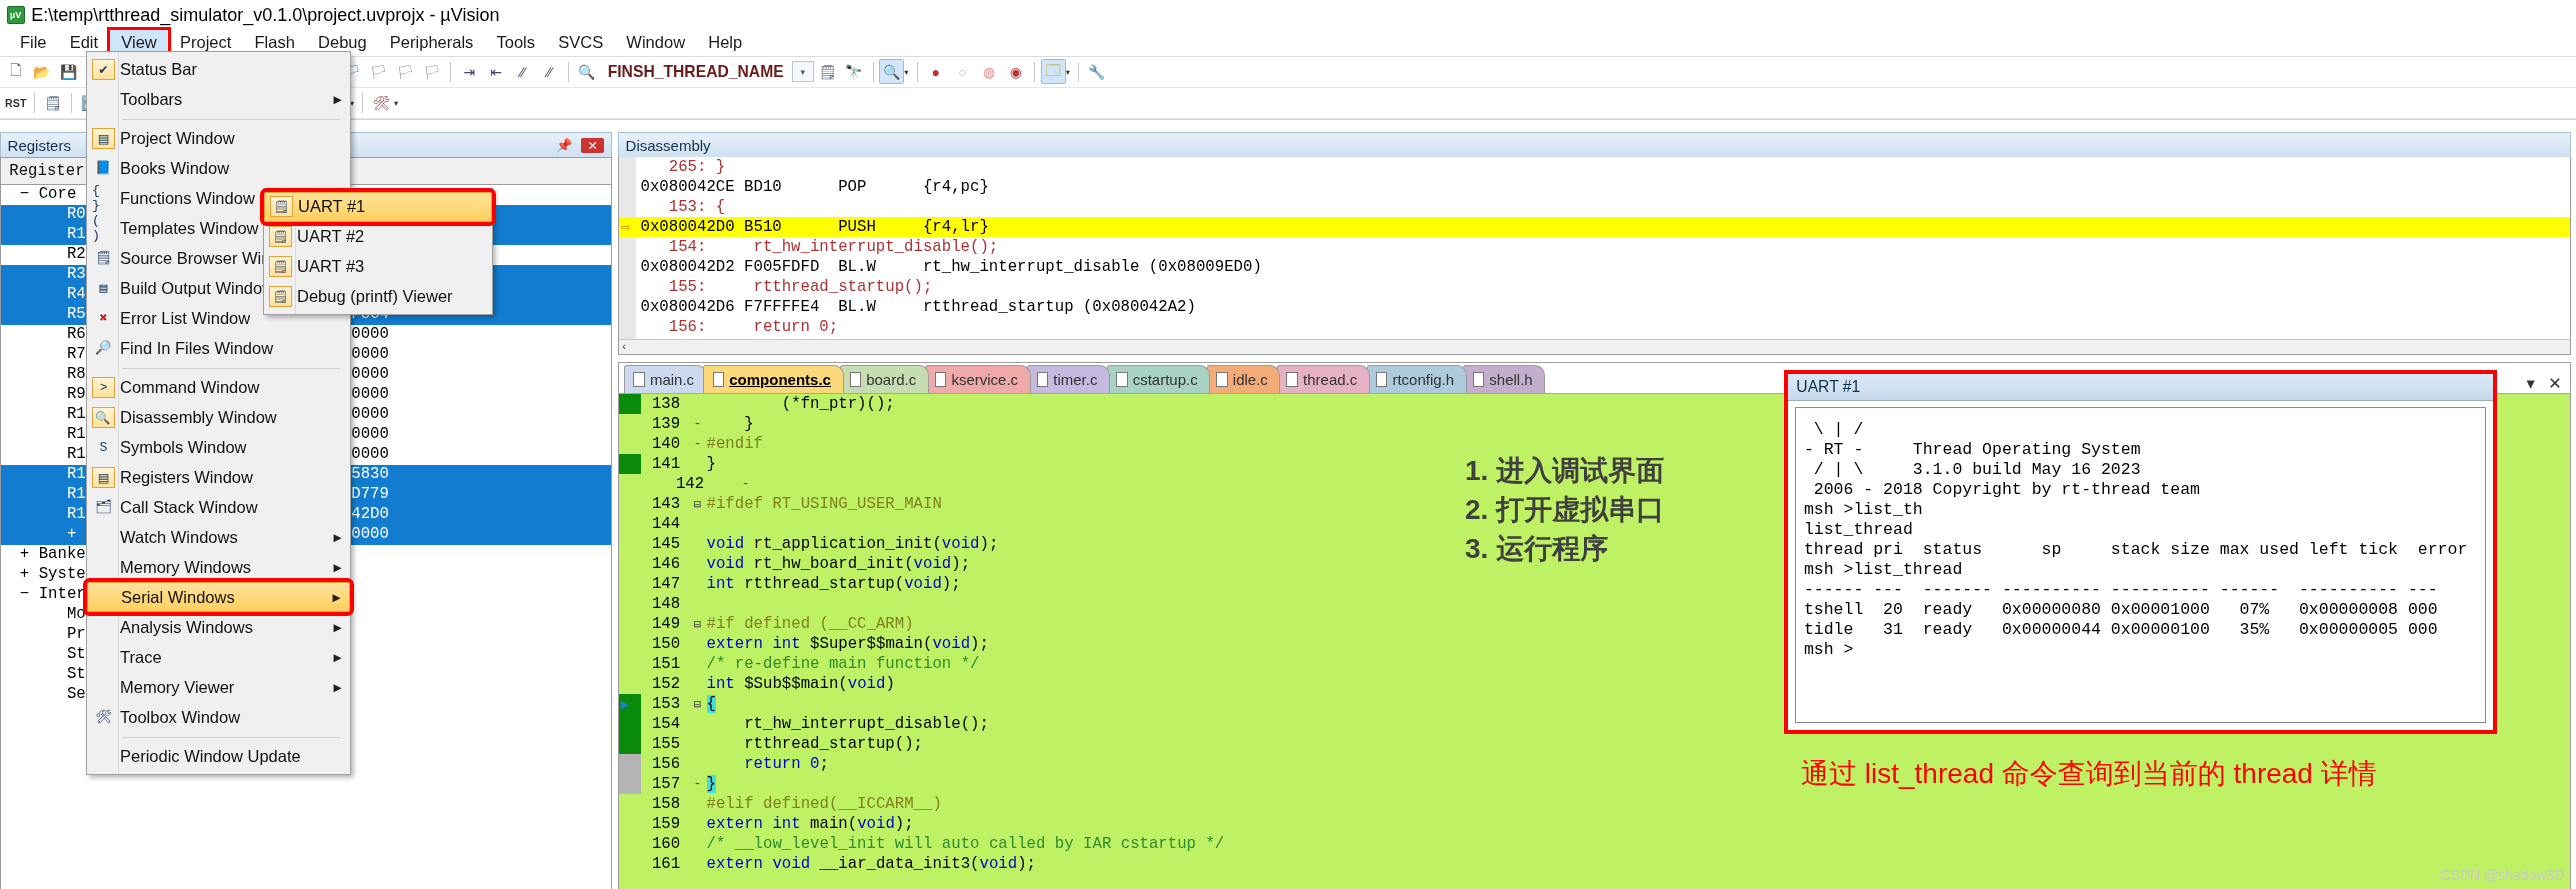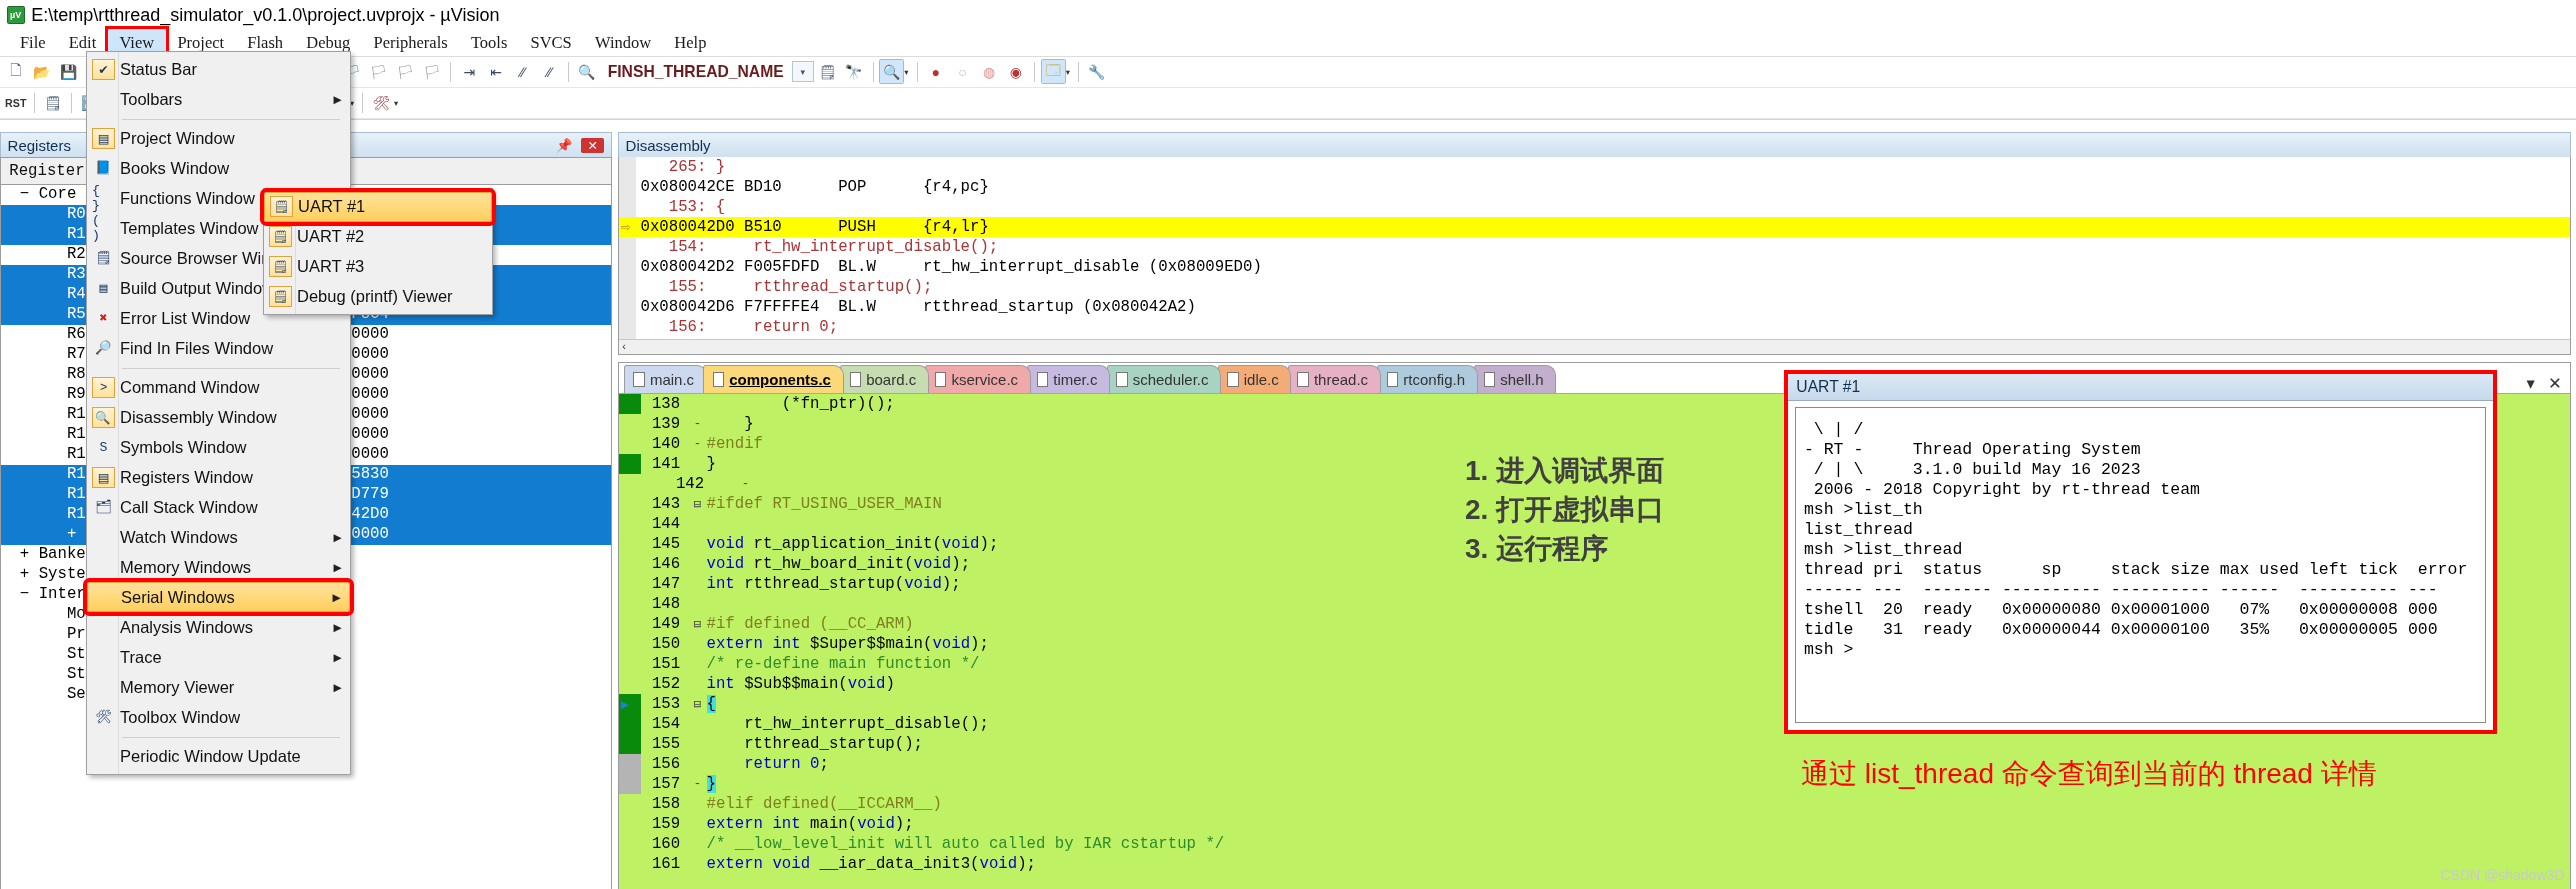--- a/index.html
+++ b/index.html
@@ -23,21 +23,21 @@
     color:#fff;font-size:9px;line-height:16.5px;text-align:center;font-weight:bold;
     border-radius:1.7px;
   }
 
   
   .menubar {
     height:26.5px; display:flex; align-items:center; gap:0px;
     padding-left:8.3px; background:#ffffff; font-size:16.5px; color:#1a1a1a;
     border-bottom:0.8px solid #dcdcdc;
   }
-  .menubar .mi { padding:3.3px 11.6px; cursor:default; position:relative;font-family:Liberation Serif, serif; }
+  .menubar .mi { padding:3.3px 11.6px; cursor:default; position:relative; }
   .menubar .mi.active { background:#cfe6fa; }
   .menubar .mi.redbox {
     outline:3.3px solid #ff0000; outline-offset:-0.8px;
   }
 
   
   .toolbars { background:#ffffff; border-bottom:0.8px solid #d4d4d4; }
   .tbrow { height:31px; display:flex; align-items:center; padding-left:3.3px; gap:1.7px;
            border-bottom:0.8px solid #e6e6e6; }
   .tbtn { width:25px;height:25px;display:flex;align-items:center;justify-content:center;
@@ -427,21 +427,21 @@
           <div class="tab" style="background: rgb(240, 169, 169); z-index: 17;">
             <span class="pg"></span>
             <span class="lbl">kservice.c</span>
           </div>
           <div class="tab" style="background: rgb(198, 186, 224); z-index: 16;">
             <span class="pg"></span>
             <span class="lbl">timer.c</span>
           </div>
           <div class="tab" style="background: rgb(168, 211, 194); z-index: 15;">
             <span class="pg"></span>
-            <span class="lbl">scheduler.c</span>
+            <span class="lbl">cstartup.c</span>
           </div>
           <div class="tab" style="background: rgb(243, 171, 119); z-index: 14;">
             <span class="pg"></span>
             <span class="lbl">idle.c</span>
           </div>
           <div class="tab" style="background: rgb(230, 177, 196); z-index: 13;">
             <span class="pg"></span>
             <span class="lbl">thread.c</span>
           </div>
           <div class="tab" style="background: rgb(174, 203, 221); z-index: 12;">
@@ -489,22 +489,22 @@
 
   <div class="uart">
     <div class="uart-title">UART #1</div>
     <div class="uart-body" id="uartBody">
         <div class="uart-line"> \ | /</div>
         <div class="uart-line">- RT -     Thread Operating System</div>
         <div class="uart-line"> / | \     3.1.0 build May 16 2023</div>
         <div class="uart-line"> 2006 - 2018 Copyright by rt-thread team</div>
         <div class="uart-line">msh &gt;list_th</div>
         <div class="uart-line">list_thread</div>
+        <div class="uart-line">thread pri  status      sp     stack size max used left tick  error</div>
         <div class="uart-line">msh &gt;list_thread</div>
-        <div class="uart-line">thread pri  status      sp     stack size max used left tick  error</div>
         <div class="uart-line">------ ---  ------- ---------- ---------- ------  ---------- ---</div>
         <div class="uart-line">tshell  20  ready   0x00000080 0x00001000   07%   0x00000008 000</div>
         <div class="uart-line">tidle   31  ready   0x00000044 0x00000100   35%   0x00000005 000</div>
         <div class="uart-line">msh &gt;</div>
       </div>
   </div>
 
   <div class="ann-steps">1. 进入调试界面
 2. 打开虚拟串口
 3. 运行程序</div>

